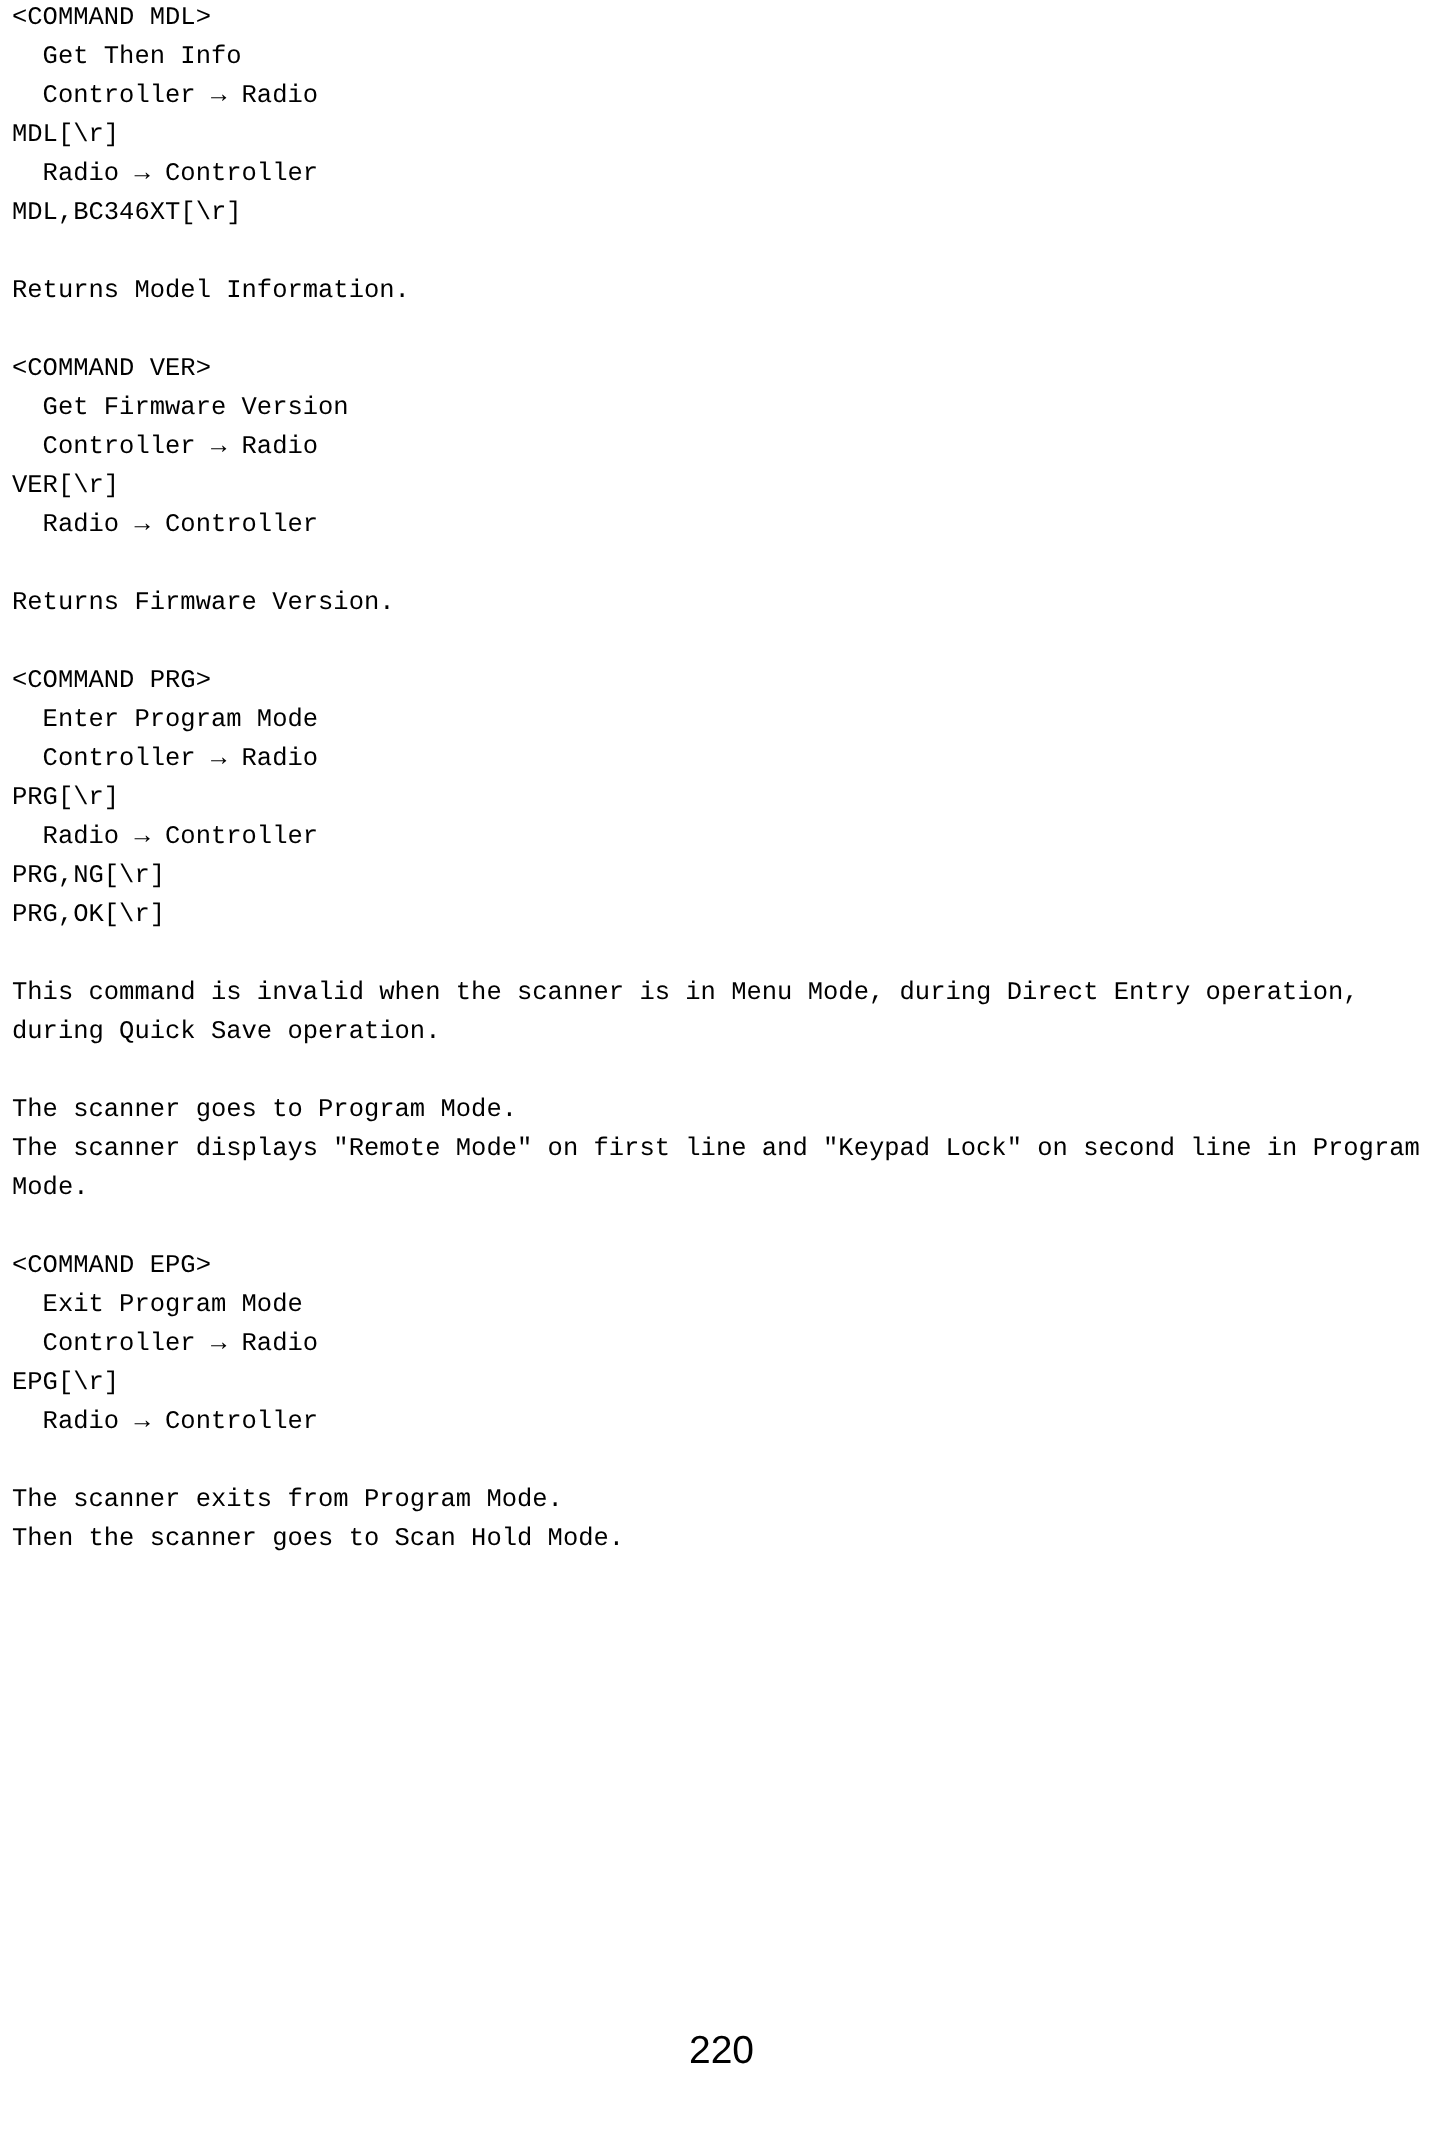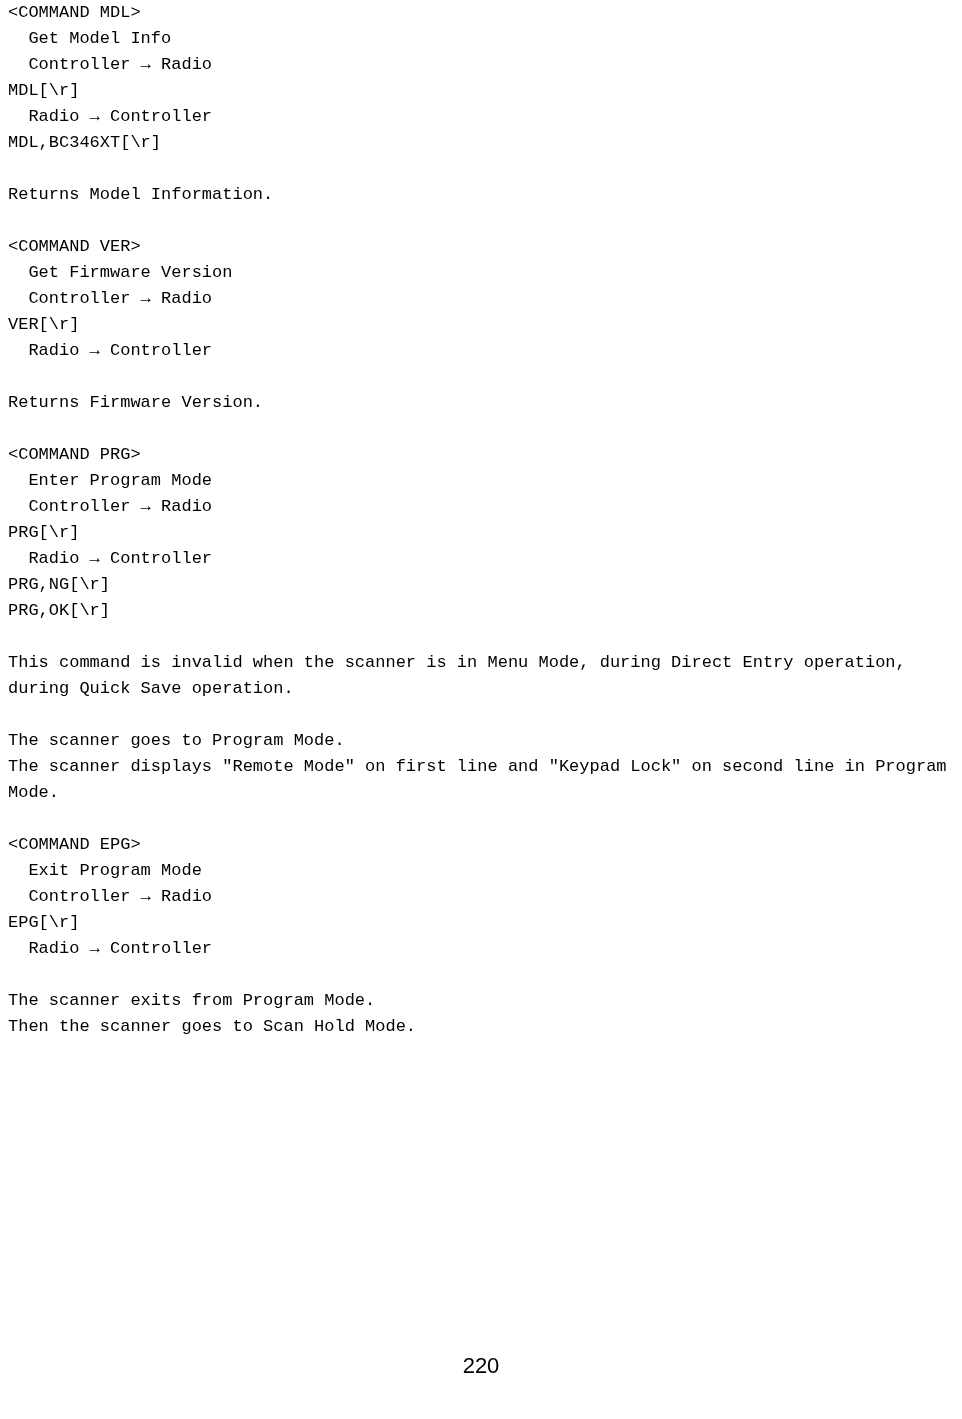--- a/index.html
+++ b/index.html
@@ -29,30 +29,30 @@
     white-space: pre-wrap;
     word-wrap: break-word;
   }
   .page-number {
     position: absolute;
     bottom: 40px;
     left: 0;
     width: 100%;
     text-align: center;
     font-family: Arial, Helvetica, sans-serif;
-    font-size: 22px;
+    font-size: 26px;
   }
 </style>
 </head>
 <body>
 
 <div class="page">
 
   <pre class="block">&lt;COMMAND MDL&gt;</pre>
-  <pre class="block">  Get Model Info</pre>
+  <pre class="block">  Get Then Info</pre>
   <pre class="block">  Controller → Radio</pre>
   <pre class="block">MDL[\r]</pre>
   <pre class="block">  Radio → Controller</pre>
   <pre class="block">MDL,BC346XT[\r]</pre>
   <pre class="block"> </pre>
   <pre class="block">Returns Model Information.</pre>
   <pre class="block"> </pre>
 
   <pre class="block">&lt;COMMAND VER&gt;</pre>
   <pre class="block">  Get Firmware Version</pre>

